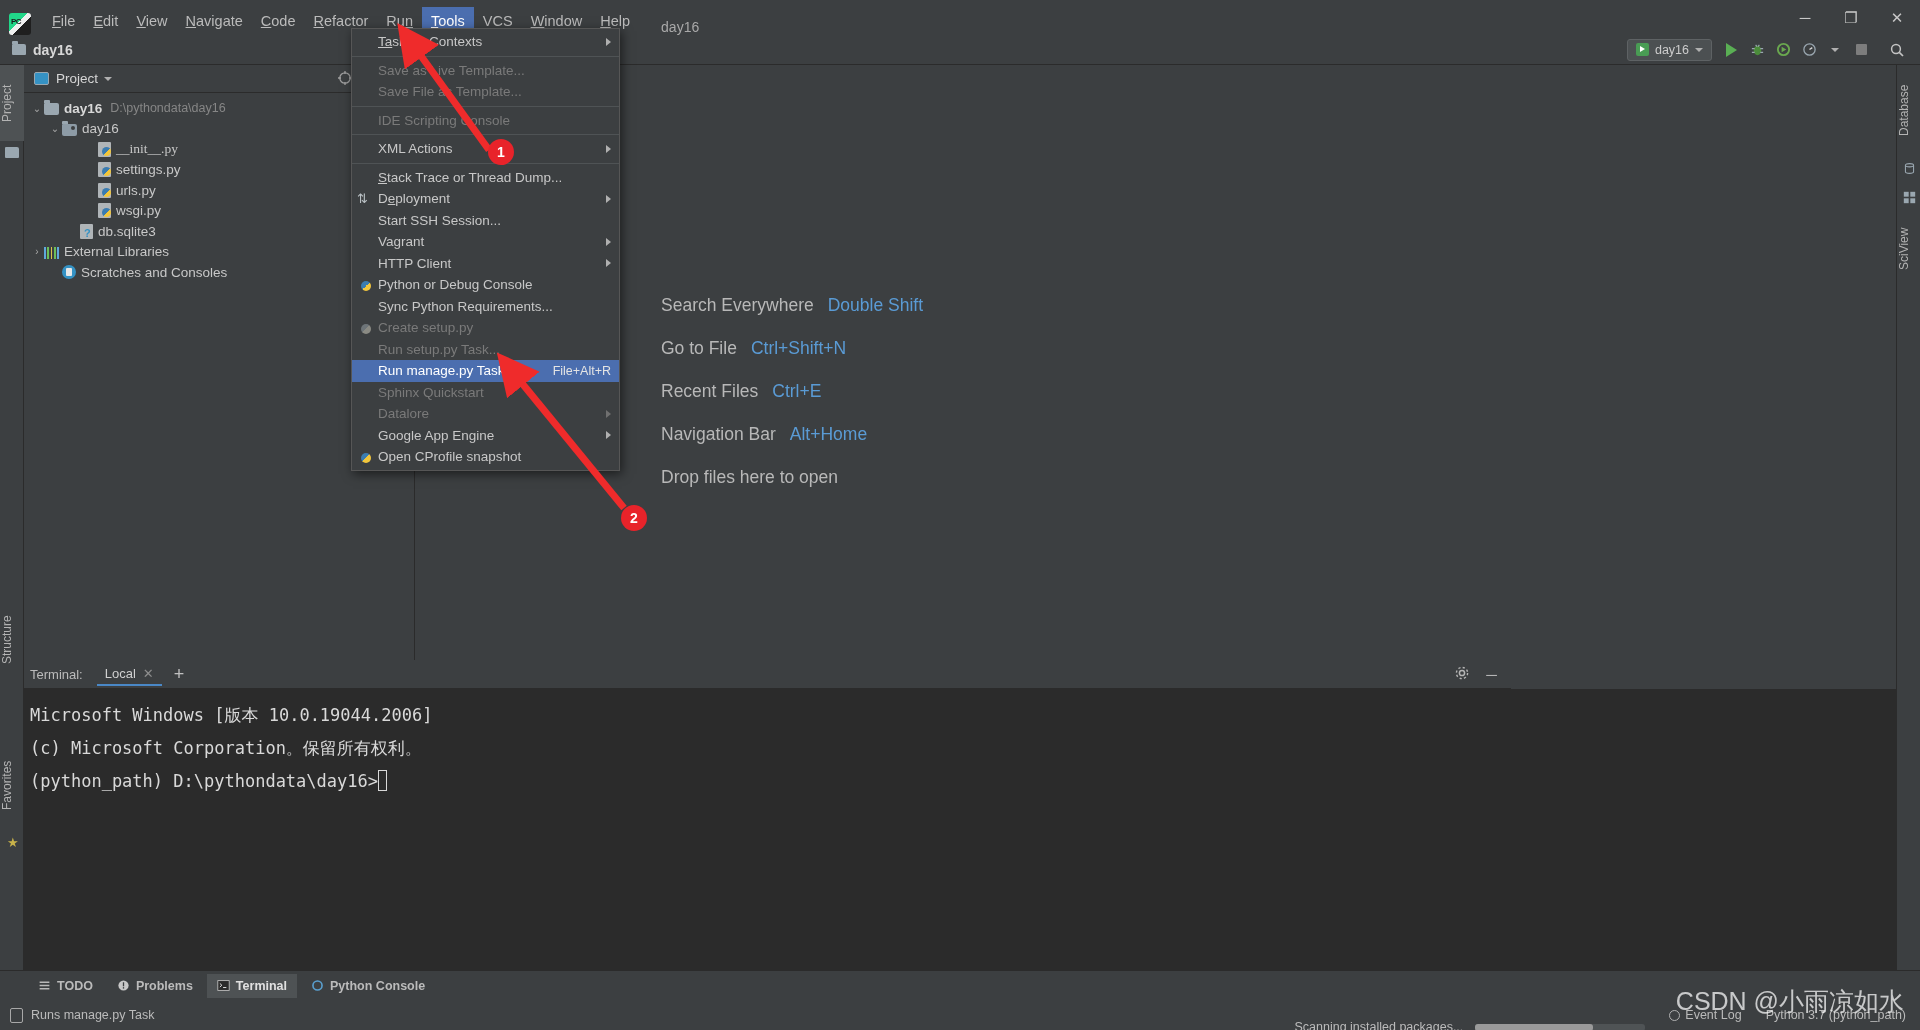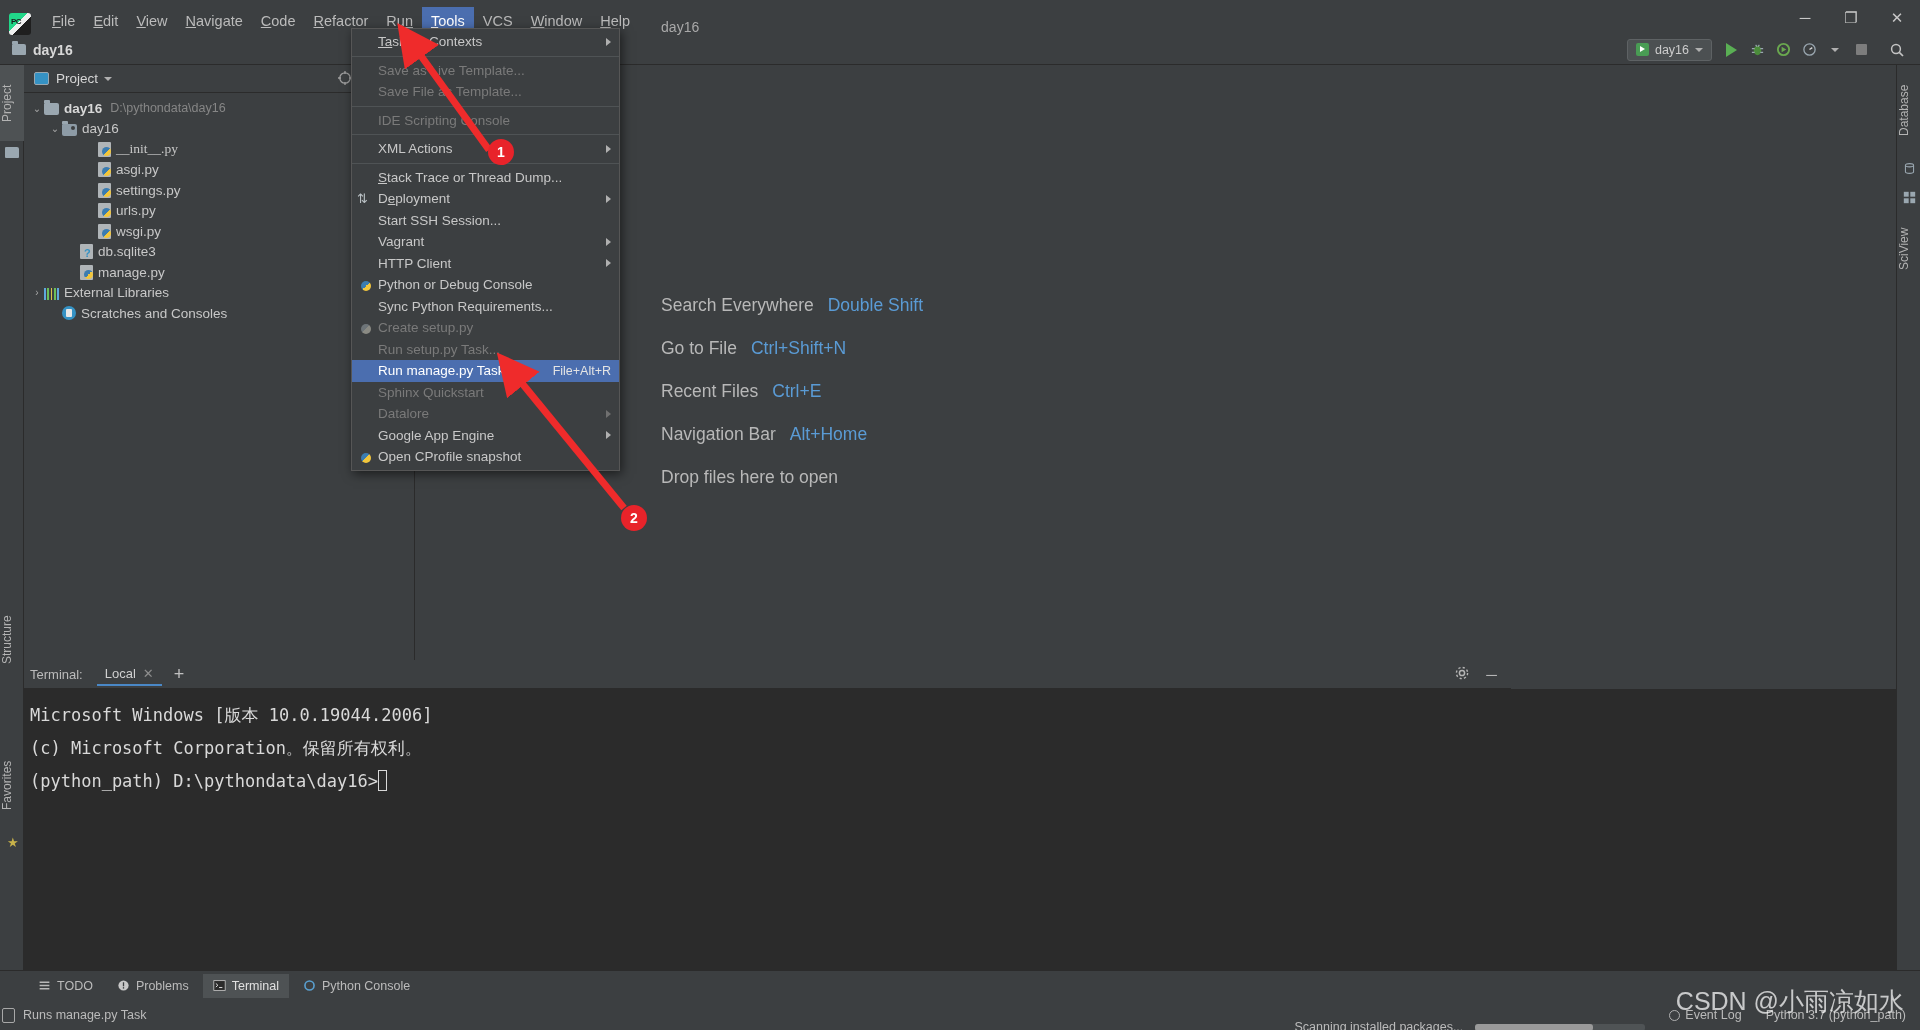--- a/index.html
+++ b/index.html
@@ -232,27 +232,28 @@
 
   
   .bottom-bar {
     position:absolute; left:0; top:970px; width:1920px; height:30px;
     background:#3c3f41; border-top:1px solid #2b2b2b;
     display:flex; align-items:center; padding-left:28px; gap:4px;
   }
   .bw-tab {
     display:flex; align-items:center; gap:6px; font-size:12.5px; color:#bbbbbb;
     padding:5px 10px;
+    font-weight:bold;
   }
   .bw-tab.active { background:#4e5254; color:#e0e0e0; }
 
   
   .status-bar {
     position:absolute; left:0; top:1000px; width:1920px; height:30px;
-    background:#3c3f41; display:flex; align-items:center; padding-left:2px;
+    background:#3c3f41; display:flex; align-items:center; padding-left:10px;
     font-size:12.5px; color:#bbbbbb;
   }
   .sb-icon { width:13px;height:15px;border:1.3px solid #a8a8a8;border-radius:2px;margin-right:8px; }
   .sb-right { margin-left:auto; display:flex; align-items:center; gap:24px; padding-right:14px; }
   .progress-track { width:170px; height:7px; background:#4f5355; border-radius:3px; position:relative; }
   .progress-fill { position:absolute; left:0; top:0; height:7px; width:118px; background:#9a9a9a; border-radius:3px; }
   .evlog { display:flex; align-items:center; gap:5px; }
   .evlog-ic { width:11px;height:11px;border:1.5px solid #b0b0b0;border-radius:50%; }
 
   
@@ -415,46 +416,36 @@
           <span class="tlabel">day16</span>
         </div>
         <div class="tnode" style="padding-left: 60px; font-family: Liberation Serif, serif;">
           <span class="twist"></span>
           <span class="ic ic-py"></span>
           <span class="tlabel">__init__.py</span>
         </div>
         <div class="tnode" style="padding-left: 60px;">
           <span class="twist"></span>
           <span class="ic ic-py"></span>
-          <span class="tlabel">asgi.py</span>
-        </div>
-        <div class="tnode" style="padding-left: 60px;">
-          <span class="twist"></span>
-          <span class="ic ic-py"></span>
           <span class="tlabel">settings.py</span>
         </div>
         <div class="tnode" style="padding-left: 60px;">
           <span class="twist"></span>
           <span class="ic ic-py"></span>
           <span class="tlabel">urls.py</span>
         </div>
         <div class="tnode" style="padding-left: 60px;">
           <span class="twist"></span>
           <span class="ic ic-py"></span>
           <span class="tlabel">wsgi.py</span>
         </div>
         <div class="tnode" style="padding-left: 42px;">
           <span class="twist"></span>
           <span class="ic ic-db"></span>
           <span class="tlabel">db.sqlite3</span>
-        </div>
-        <div class="tnode" style="padding-left: 42px;">
-          <span class="twist"></span>
-          <span class="ic ic-py"></span>
-          <span class="tlabel">manage.py</span>
         </div>
         <div class="tnode" style="padding-left: 6px;">
           <span class="twist">›</span>
           <span class="ic ic-lib">
             <i style="background: rgb(95, 168, 220);"></i>
             <i style="background: rgb(107, 191, 89);"></i>
             <i style="background: rgb(217, 196, 74);"></i>
             <i style="background: rgb(107, 191, 89);"></i>
             <i style="background: rgb(95, 168, 220);"></i>
           </span>

